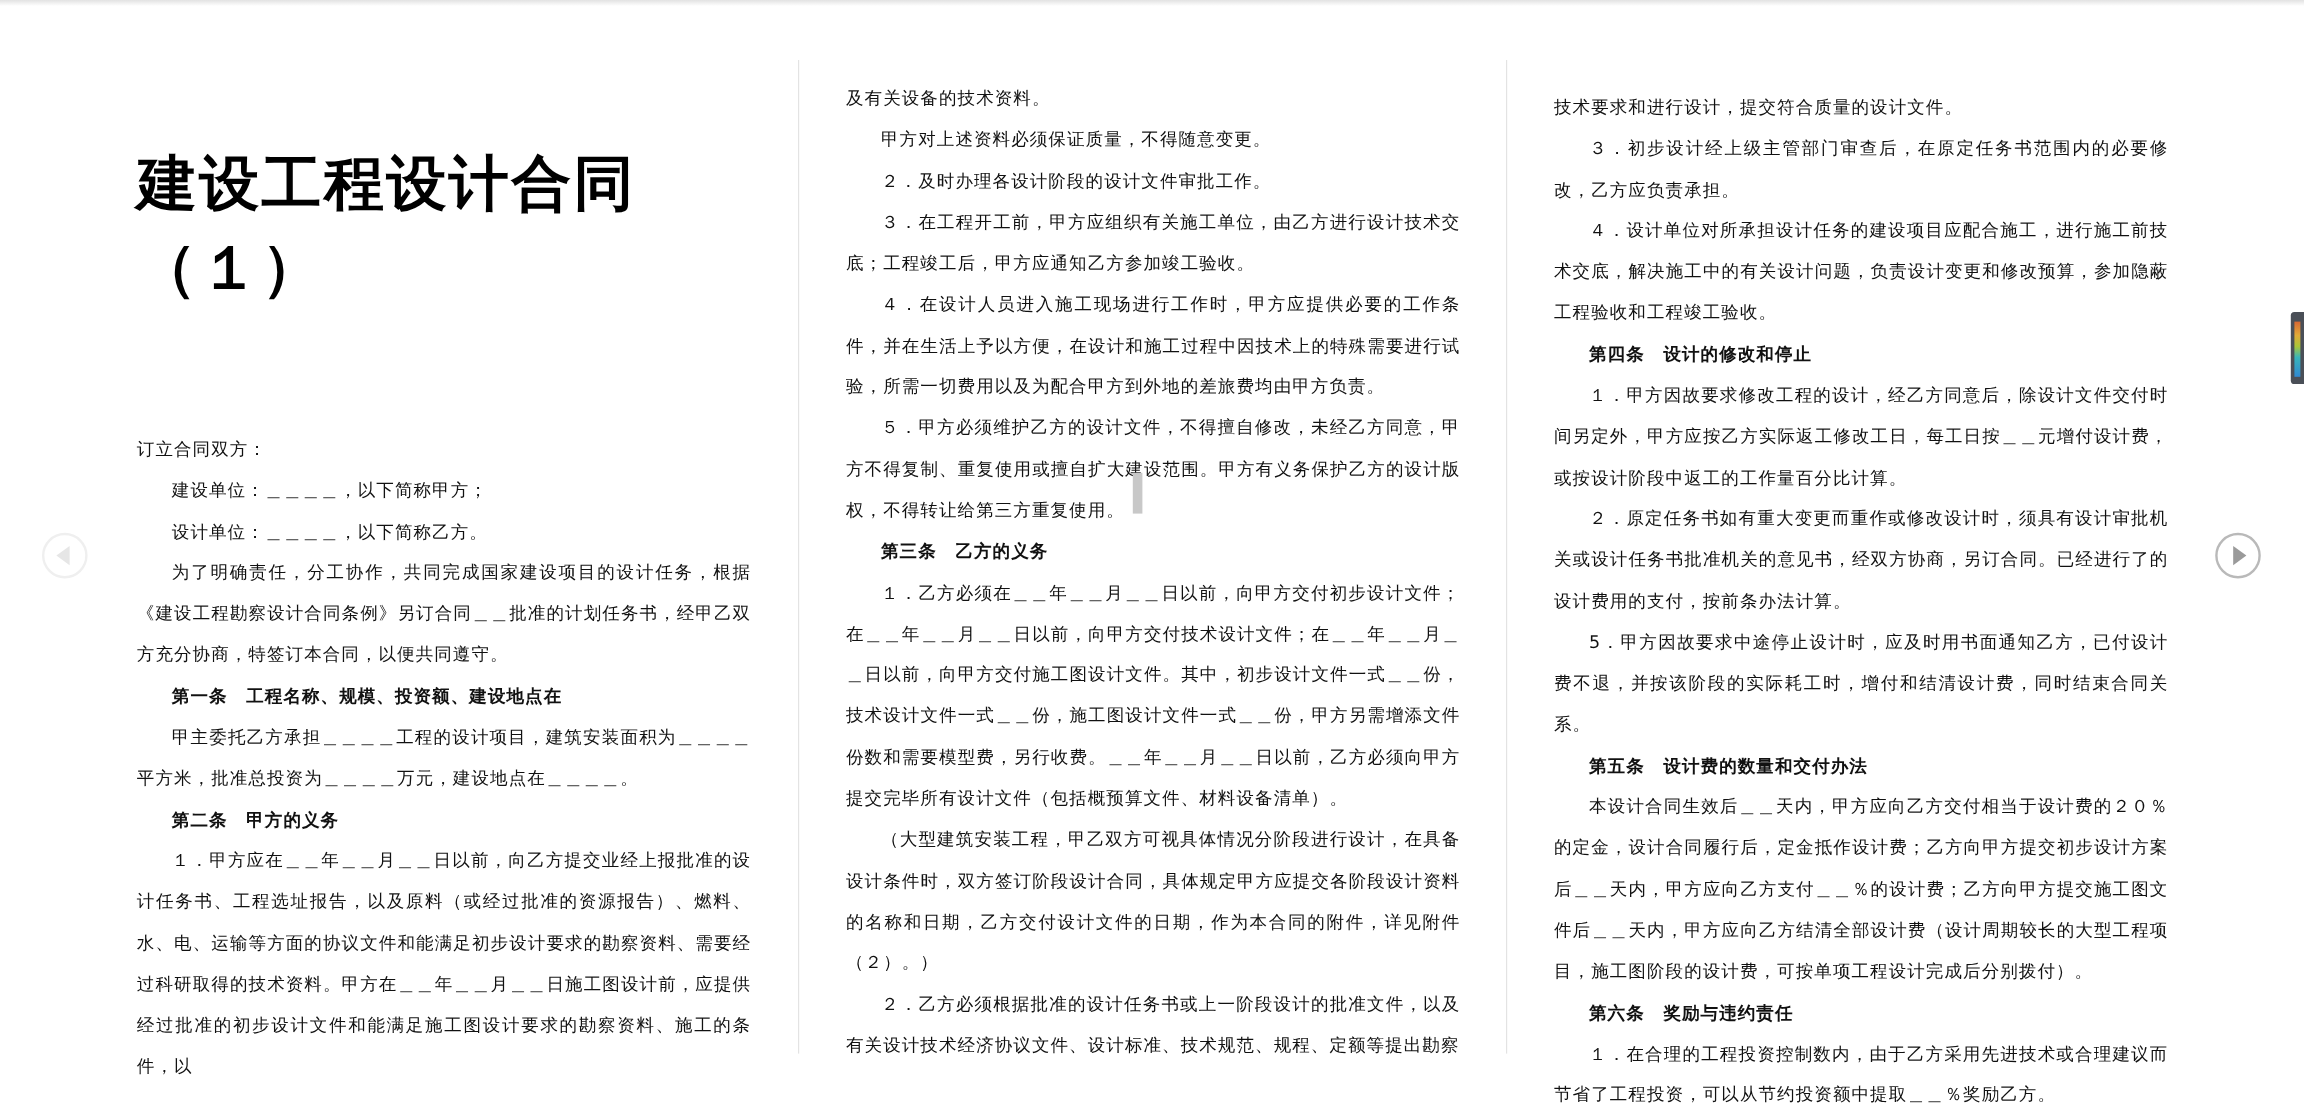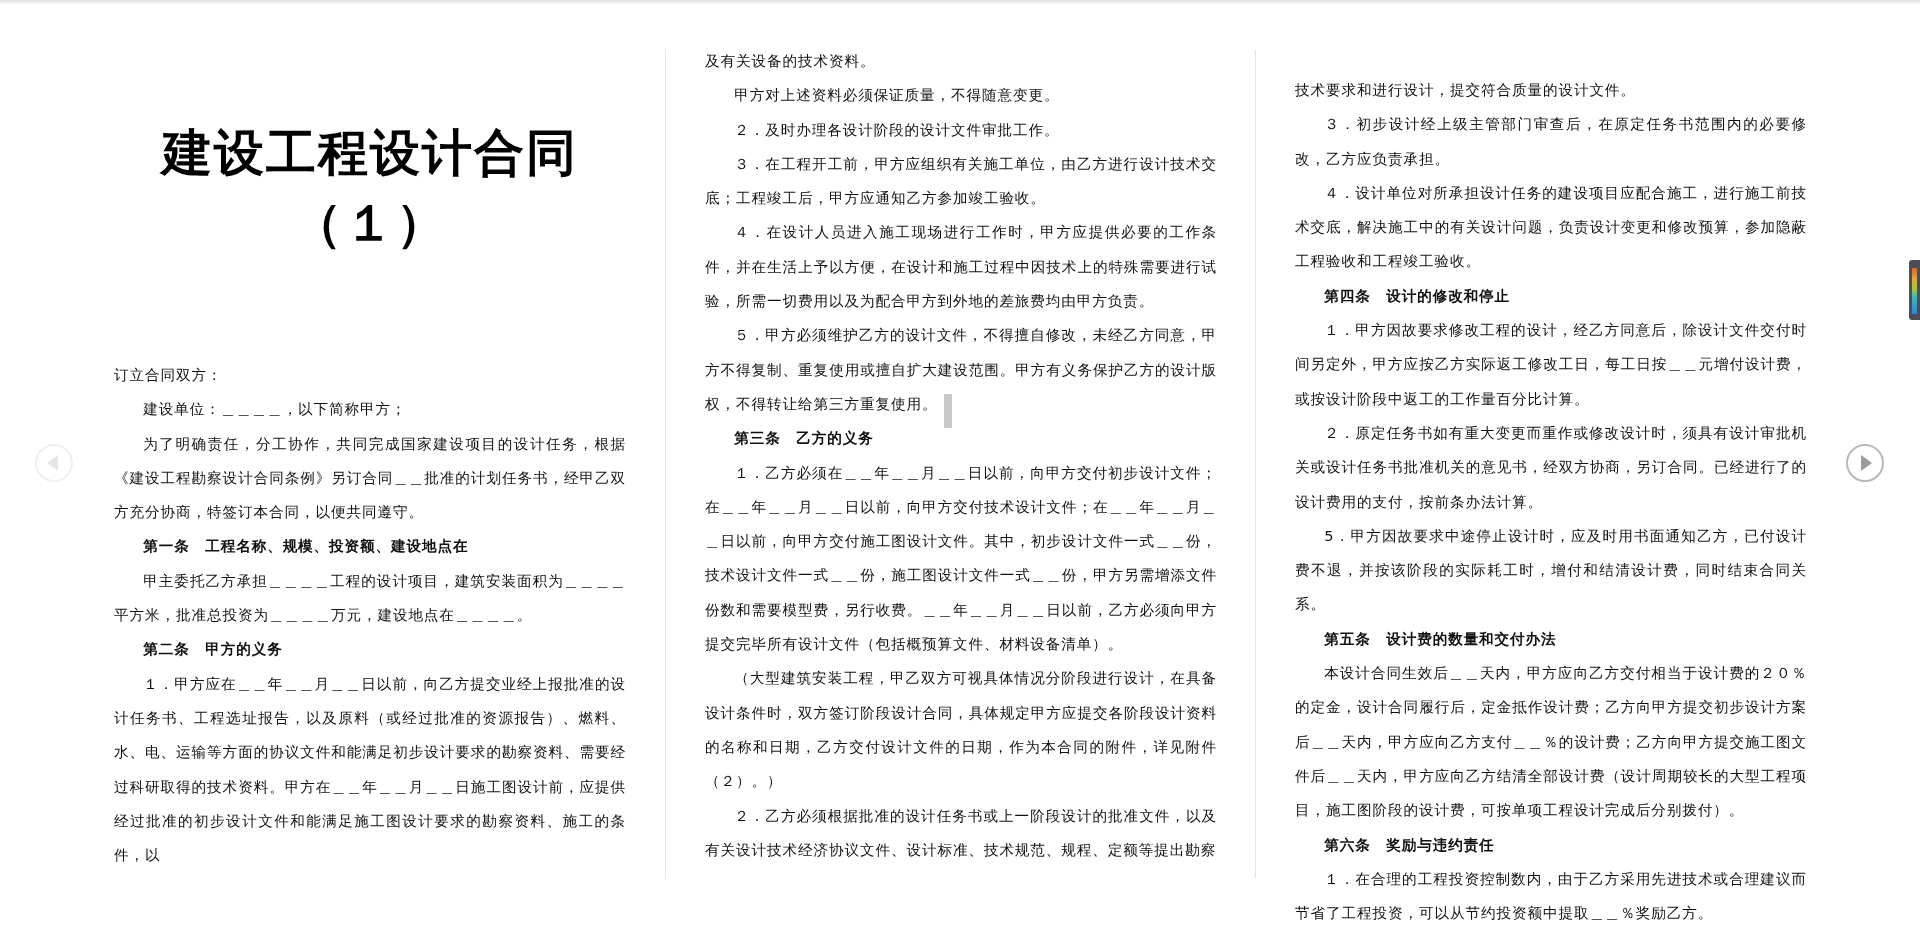--- a/index.html
+++ b/index.html
@@ -20,21 +20,21 @@
     position: absolute; width: 512px;
     font-size: 14.6px; line-height: 34.3px;
     letter-spacing: 0.9px;
     text-align: justify;
   }
   .col p { margin: 0; }
   .col p.ind { text-indent: 2em; }
   .col p.head { text-indent: 2em; font-weight: bold; }
   .title {
     position: absolute; left: 114px; width: 512px; top: 118px;
-    text-align: center;
+    text-align: left;
     font-family: "DejaVu Serif", "Liberation Serif", serif;
     font-weight: bold; font-size: 50px; line-height: 70px;
     letter-spacing: 2px; color: #000;
   }
   .nav {
     position: absolute; width: 38px; height: 38px; border-radius: 50%;
     box-sizing: border-box; display: flex; align-items: center; justify-content: center;
     cursor: pointer; background: #fff;
   }
   .nav.prev { left: 35px; top: 444px; border: 2px solid #efefef; }
@@ -61,28 +61,29 @@
 <div class="topshade"></div>
 
 <div class="title">
   <div>建设工程设计合同</div>
   <div>（１）</div>
 </div>
 
 <div class="col" id="col-left" style="left:114px; top:358px;">
     <p class="">订立合同双方：</p>
     <p class="ind">建设单位：＿＿＿＿，以下简称甲方；</p>
+    <p class="ind">设计单位：＿＿＿＿，以下简称乙方。</p>
     <p class="ind">为了明确责任，分工协作，共同完成国家建设项目的设计任务，根据《建设工程勘察设计合同条例》另订合同＿＿批准的计划任务书，经甲乙双方充分协商，特签订本合同，以便共同遵守。</p>
     <p class="head">第一条　工程名称、规模、投资额、建设地点在</p>
     <p class="ind">甲主委托乙方承担＿＿＿＿工程的设计项目，建筑安装面积为＿＿＿＿平方米，批准总投资为＿＿＿＿万元，建设地点在＿＿＿＿。</p>
     <p class="head">第二条　甲方的义务</p>
     <p class="ind">１．甲方应在＿＿年＿＿月＿＿日以前，向乙方提交业经上报批准的设计任务书、工程选址报告，以及原料（或经过批准的资源报告）、燃料、水、电、运输等方面的协议文件和能满足初步设计要求的勘察资料、需要经过科研取得的技术资料。甲方在＿＿年＿＿月＿＿日施工图设计前，应提供经过批准的初步设计文件和能满足施工图设计要求的勘察资料、施工的条件，以</p>
   </div>
 <div class="sep" style="left:665px; top:50px; height:828px;"></div>
-<div class="col" id="col-middle" style="left:705px; top:45px;font-family:Liberation Mono, monospace;">
+<div class="col" id="col-middle" style="left:705px; top:66px;">
     <p class="">及有关设备的技术资料。</p>
     <p class="ind">甲方对上述资料必须保证质量，不得随意变更。</p>
     <p class="ind">２．及时办理各设计阶段的设计文件审批工作。</p>
     <p class="ind">３．在工程开工前，甲方应组织有关施工单位，由乙方进行设计技术交底；工程竣工后，甲方应通知乙方参加竣工验收。</p>
     <p class="ind">４．在设计人员进入施工现场进行工作时，甲方应提供必要的工作条件，并在生活上予以方便，在设计和施工过程中因技术上的特殊需要进行试验，所需一切费用以及为配合甲方到外地的差旅费均由甲方负责。</p>
     <p class="ind">５．甲方必须维护乙方的设计文件，不得擅自修改，未经乙方同意，甲方不得复制、重复使用或擅自扩大建设范围。甲方有义务保护乙方的设计版权，不得转让给第三方重复使用。</p>
     <p class="head">第三条　乙方的义务</p>
     <p class="ind">１．乙方必须在＿＿年＿＿月＿＿日以前，向甲方交付初步设计文件；在＿＿年＿＿月＿＿日以前，向甲方交付技术设计文件；在＿＿年＿＿月＿＿日以前，向甲方交付施工图设计文件。其中，初步设计文件一式＿＿份，技术设计文件一式＿＿份，施工图设计文件一式＿＿份，甲方另需增添文件份数和需要模型费，另行收费。＿＿年＿＿月＿＿日以前，乙方必须向甲方提交完毕所有设计文件（包括概预算文件、材料设备清单）。</p>
     <p class="ind">（大型建筑安装工程，甲乙双方可视具体情况分阶段进行设计，在具备设计条件时，双方签订阶段设计合同，具体规定甲方应提交各阶段设计资料的名称和日期，乙方交付设计文件的日期，作为本合同的附件，详见附件（２）。）</p>
     <p class="ind">２．乙方必须根据批准的设计任务书或上一阶段设计的批准文件，以及有关设计技术经济协议文件、设计标准、技术规范、规程、定额等提出勘察</p>

